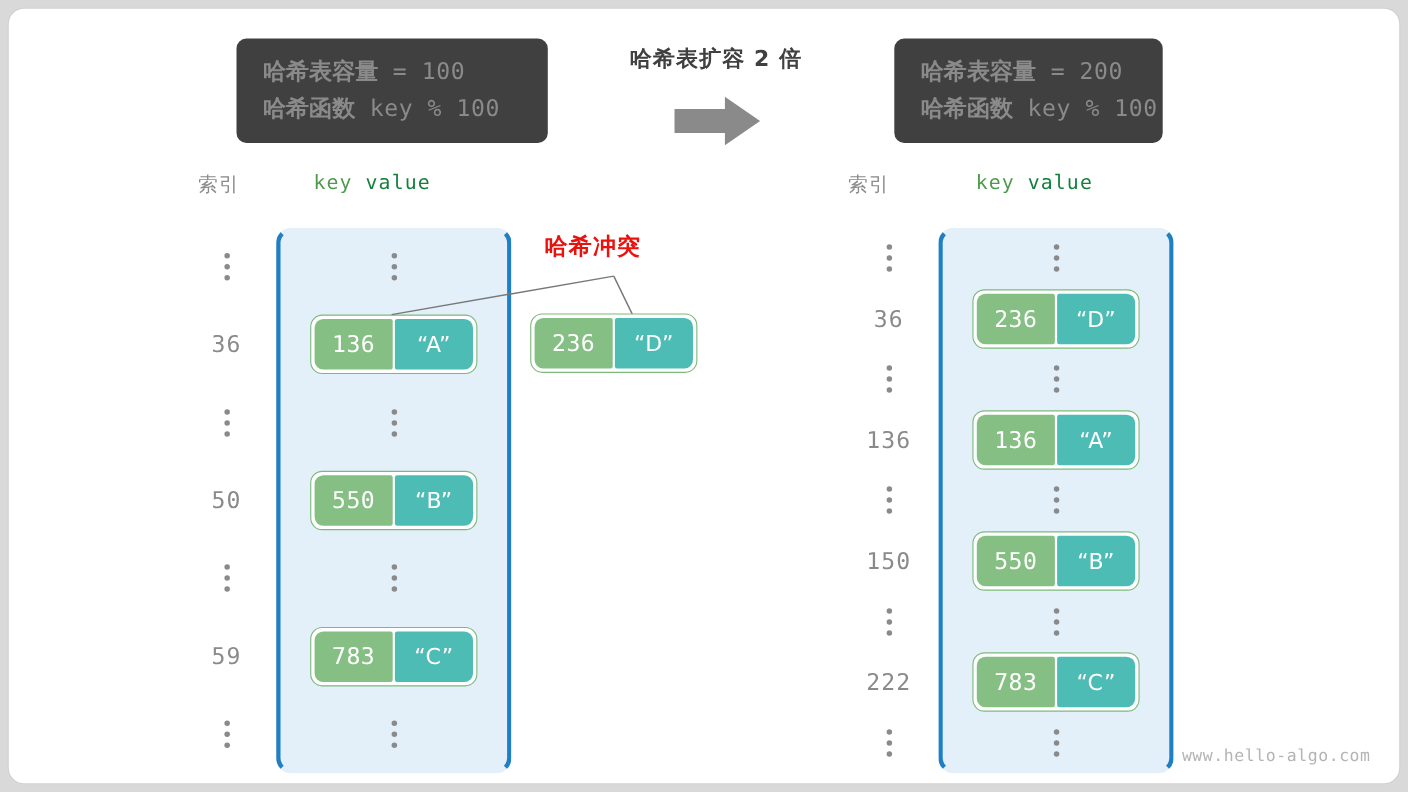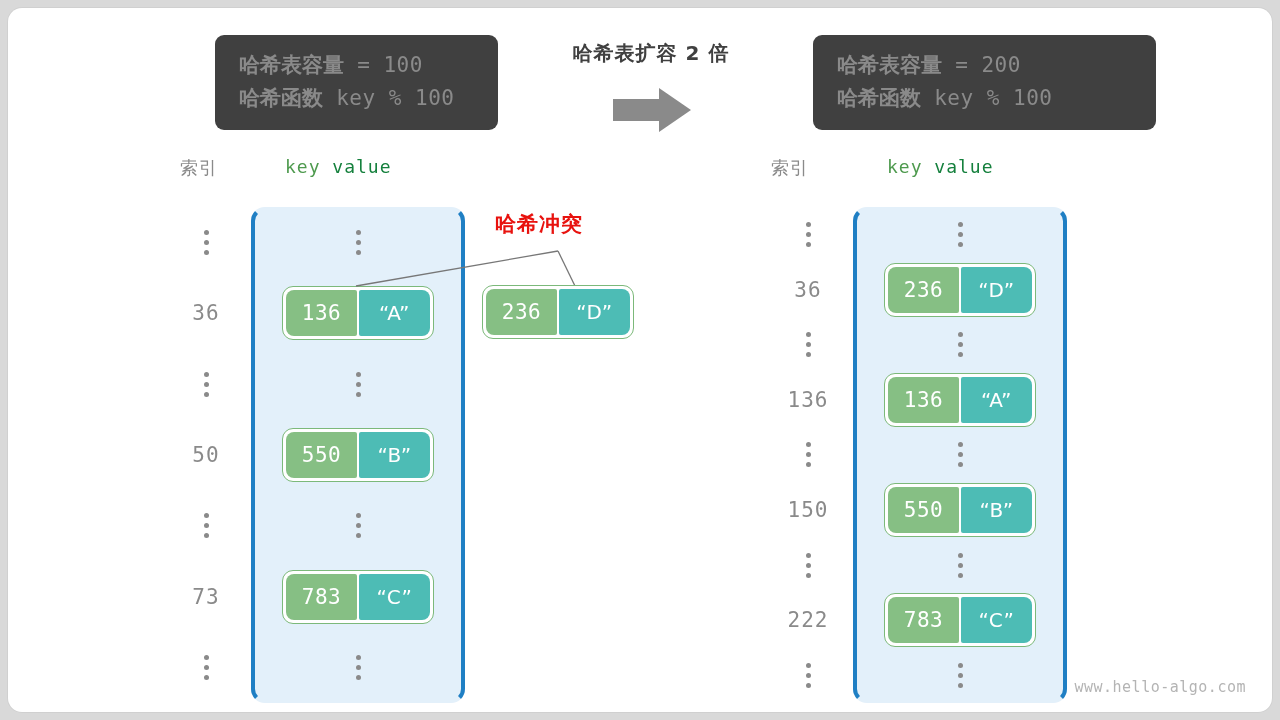--- a/index.html
+++ b/index.html
@@ -37,21 +37,21 @@
     line-height: 1.55;
     letter-spacing: 0.5px;
   }
   .infoline b {
     font-family: "DejaVu Sans", "Liberation Sans", sans-serif;
     font-weight: 700;
     color: #8a8a8a;
     letter-spacing: 0px;
   }
   #infobox-left  { left: 207px; top: 27px; width: 283px; }
-  #infobox-right { left: 805px; top: 27px; width: 343px; }
+  #infobox-right { left: 805px; top: 27px; width: 244px; }
 
   
   #transition-label {
     position: absolute;
     left: 520px; top: 32px;
     width: 246px;
     text-align: center;
     font-size: 20px;
     font-weight: 700;
     color: #404040;
@@ -244,21 +244,21 @@
         </div>
       </div>
       <div class="idx" style="top: 212.571px; height: 70.8571px;">50</div>
       <div class="idx" style="top: 283.429px; height: 70.8571px;">
         <div class="vdots">
           <i></i>
           <i></i>
           <i></i>
         </div>
       </div>
-      <div class="idx" style="top: 354.286px; height: 70.8571px;">73</div>
+      <div class="idx" style="top: 354.286px; height: 70.8571px;">59</div>
       <div class="idx" style="top: 425.143px; height: 70.8571px;">
         <div class="vdots">
           <i></i>
           <i></i>
           <i></i>
         </div>
       </div>
     </div>
   <div id="rows-left" style="position: absolute; left: 243px; top: 199px; width: 214px; height: 496px;">
       <div class="row" style="top: 0px; height: 70.8571px;">

